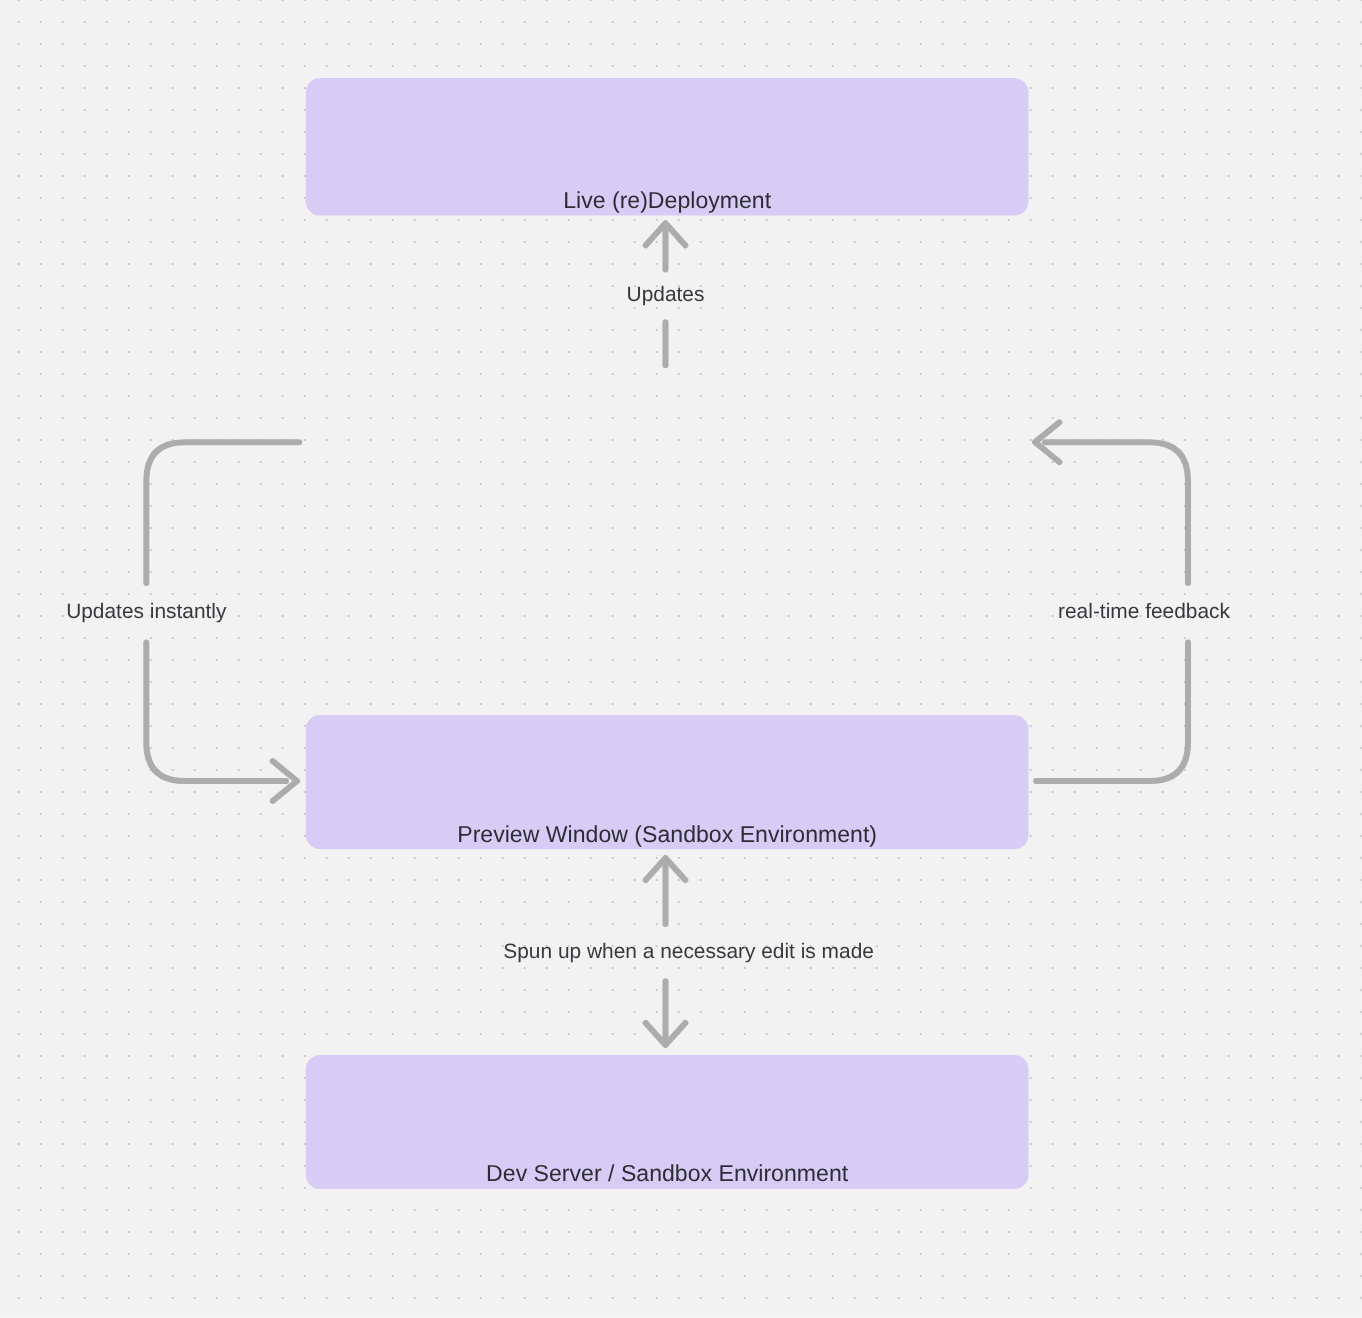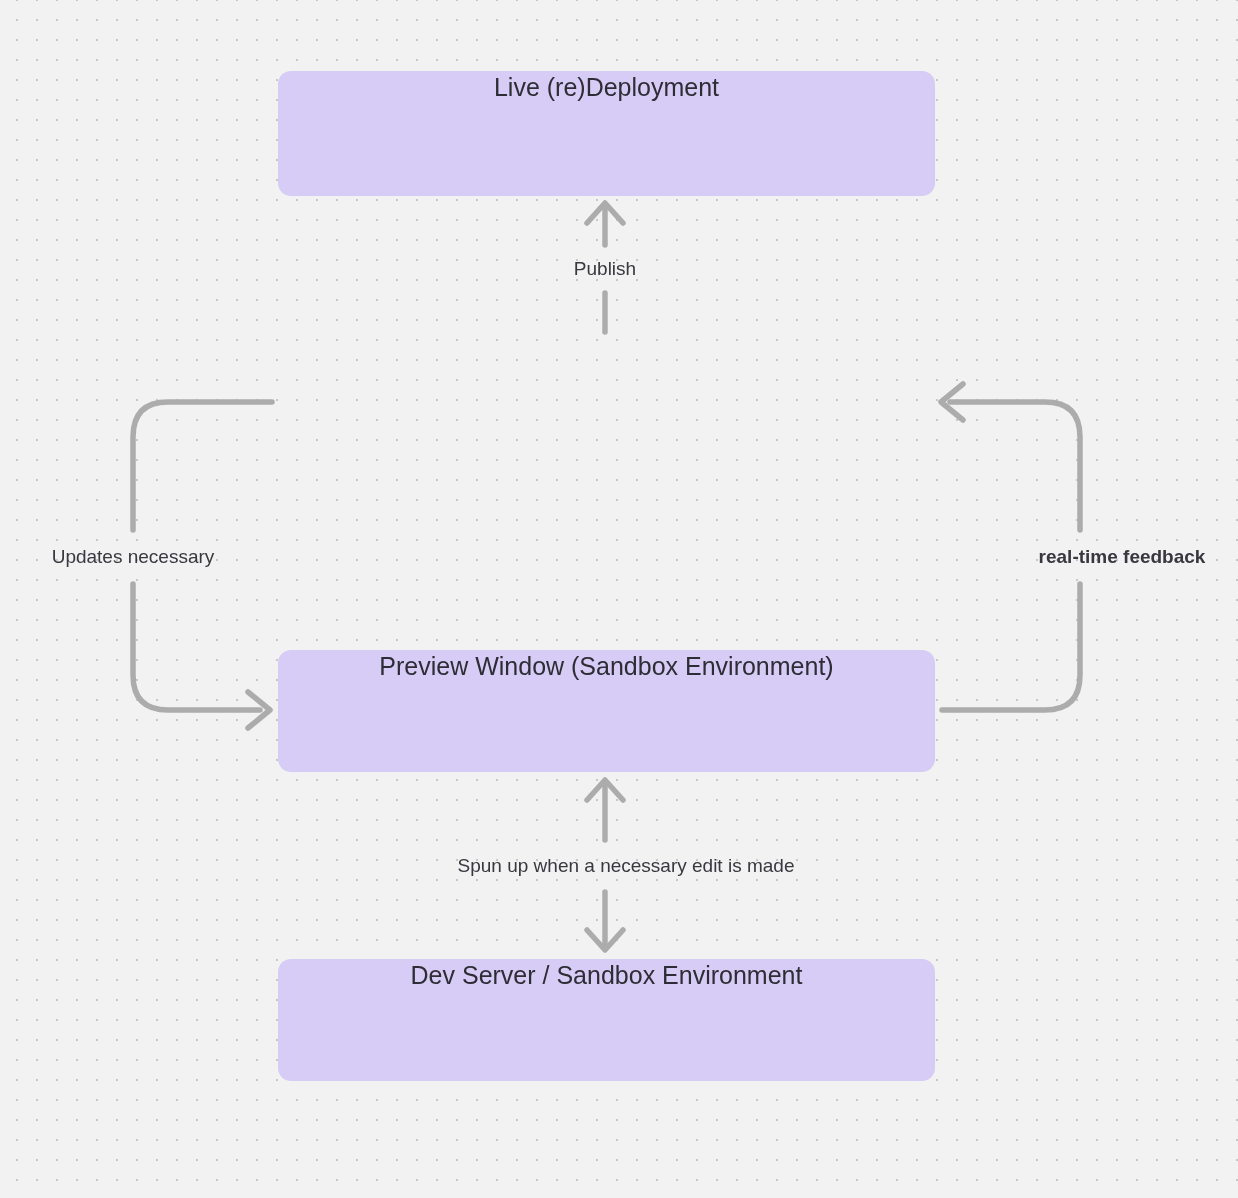--- a/index.html
+++ b/index.html
@@ -31,41 +31,41 @@
     stroke-linecap: round;
     stroke-linejoin: round;
   }
   .node {
     position: absolute;
     left: 278px;
     width: 657px;
     background: #d7ccf5;
     border-radius: 13px;
     display: flex;
-    align-items: flex-start;
+    align-items: flex-end;
     justify-content: center;
     text-align: center;
     color: #2d2d35;
-    font-size: 25px;
+    font-size: 21px;
     line-height: 1.3;
   }
   .node-live      { top: 71px;  height: 125px; }
   .node-user      { top: 341px; height: 122px; }
   .node-preview   { top: 650px; height: 122px; }
   .node-devserver { top: 959px; height: 122px; }
   .edge-label {
     position: absolute;
     transform: translate(-50%, -50%);
     white-space: nowrap;
     color: #38383f;
     font-size: 19px;
   }
   .label-publish   { left: 605px;  top: 269px; }
   .label-updates   { left: 133px;  top: 557px; }
-  .label-feedback  { left: 1122px; top: 557px; font-weight: bold; }
+  .label-feedback  { left: 1040px; top: 557px; }
   .label-spunup    { left: 606px;  top: 866px; margin-left: 20px; }
 </style>
 </head>
 <body>
 
 <div class="canvas">
 
   <svg class="arrows" viewBox="0 0 1238 1198" xmlns="http://www.w3.org/2000/svg">
 
     <path d="M605 245 L605 208"></path>
@@ -92,18 +92,18 @@
 
 
   <div class="node node-preview">
     <span>Preview Window (Sandbox Environment)</span>
   </div>
 
   <div class="node node-devserver">
     <span>Dev Server / Sandbox Environment</span>
   </div>
 
-  <div class="edge-label label-publish">Publish</div>
-  <div class="edge-label label-updates">Updates necessary</div>
+  <div class="edge-label label-publish">Updates</div>
+  <div class="edge-label label-updates">Updates instantly</div>
   <div class="edge-label label-feedback">real-time feedback</div>
   <div class="edge-label label-spunup">Spun up when a necessary edit is made</div>
 
 </div>
 
 </body></html>

